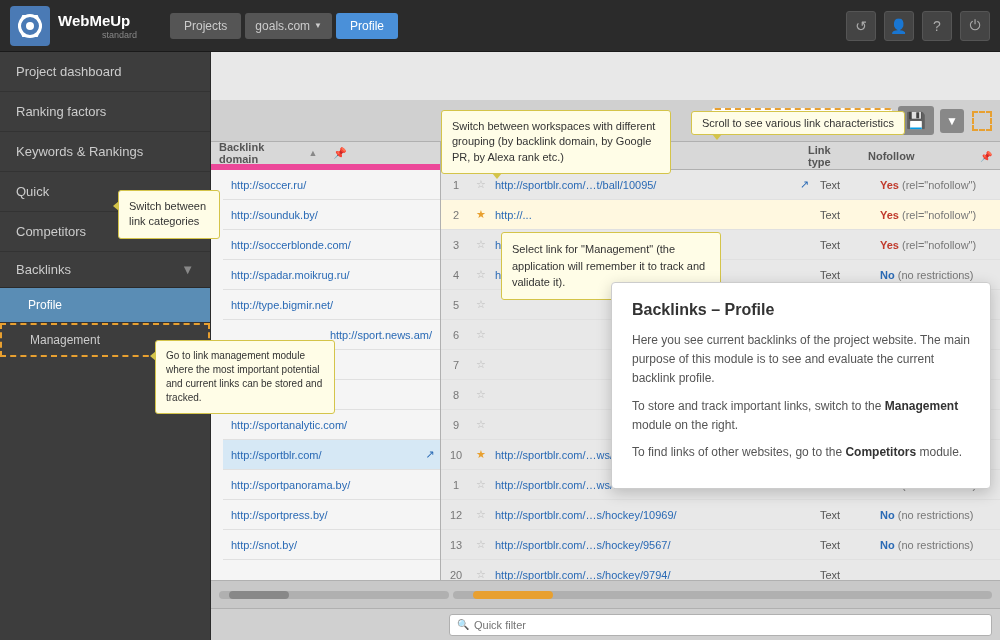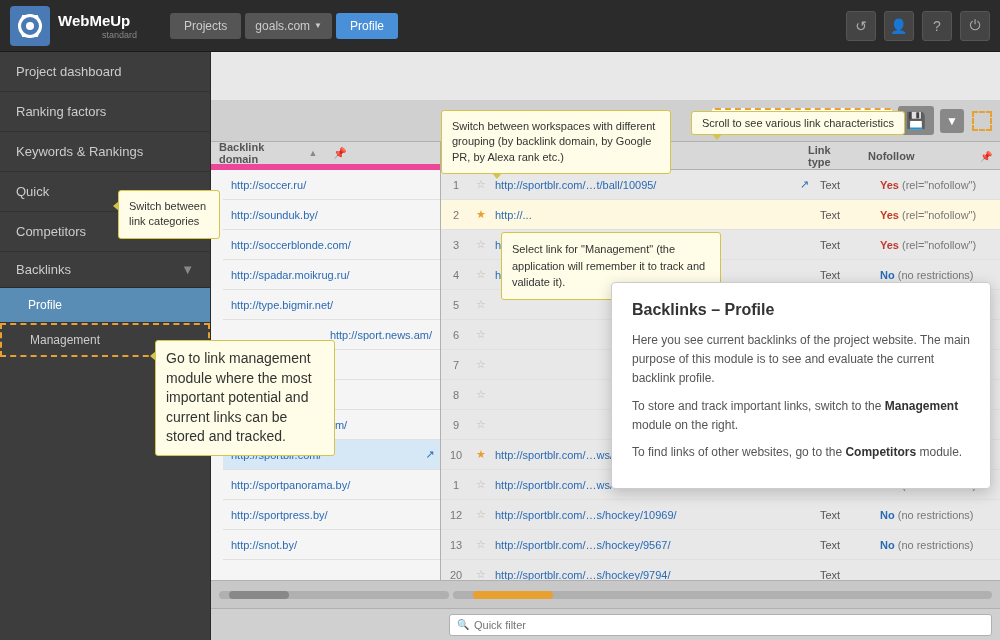--- a/index.html
+++ b/index.html
@@ -24,21 +24,21 @@
     
     #sidebar { width: 211px; background: #3d3d3d; border-right: 1px solid #2a2a2a; flex-shrink: 0; display: flex; flex-direction: column; }
     .sidebar-item { padding: 12px 16px; color: #ccc; cursor: pointer; border-bottom: 1px solid #333; font-size: 13px; }
     .backlinks-header { padding: 10px 16px; color: #ccc; font-size: 13px; background: #3d3d3d; border-bottom: 1px solid #2a2a2a; display: flex; justify-content: space-between; align-items: center; }
     .backlinks-header .arrow { color: #888; }
     .sidebar-sub-item { padding: 10px 16px 10px 28px; color: #ccc; cursor: pointer; border-bottom: 1px solid #333; font-size: 12px; position: relative; }
     .sidebar-sub-item.active { background: #5a8db5; color: white; }
     .sidebar-sub-item.management { border: 2px dashed #e8a030; color: #ccc; padding: 8px 16px 8px 28px; }
     .switch-tooltip { position: absolute; left: 75px; top: 190px; background: #fffde7; border: 1px solid #d4c44a; border-radius: 3px; padding: 8px 10px; width: 102px; font-size: 11px; color: #333; z-index: 100; line-height: 1.4; margin-left: 43px; }
     .switch-tooltip::before { content: ''; position: absolute; left: -6px; top: 10px; width: 0; height: 0; border-top: 5px solid transparent; border-bottom: 5px solid transparent; border-right: 6px solid #d4c44a; }
-    .management-tooltip { position: absolute; left: 155px; top: 340px; background: #fffde7; border: 1px solid #d4c44a; border-radius: 3px; padding: 8px 10px; width: 180px; font-size: 14px; color: #333; z-index: 100; line-height: 1.4; }
+    .management-tooltip { position: absolute; left: 155px; top: 340px; background: #fffde7; border: 1px solid #d4c44a; border-radius: 3px; padding: 8px 10px; width: 180px; font-size: 10px; color: #333; z-index: 100; line-height: 1.4; }
     .management-tooltip::before { content: ''; position: absolute; left: -6px; top: 10px; width: 0; height: 0; border-top: 5px solid transparent; border-bottom: 5px solid transparent; border-right: 6px solid #d4c44a; }
 
     
     #content { flex: 1; display: flex; flex-direction: column; background: #e8e8e8; position: relative; overflow: hidden; }
 
     
     #content-toolbar { display: flex; align-items: center; background: #d0d0d0; padding: 6px 8px; border-bottom: 1px solid #b0b0b0; gap: 6px; }
     .workspace-tooltip { position: absolute; left: 230px; top: 58px; background: #fffde7; border: 1px solid #d4c44a; border-radius: 3px; padding: 8px 10px; width: 230px; font-size: 11px; color: #333; z-index: 200; line-height: 1.4; }
     .workspace-tooltip::after { content: ''; position: absolute; bottom: -6px; left: 50px; width: 0; height: 0; border-left: 5px solid transparent; border-right: 5px solid transparent; border-top: 6px solid #d4c44a; }
     #domain-dropdown { display: flex; align-items: center; background: white; border: 2px solid #e8a030; border-radius: 3px; padding: 4px 8px; min-width: 180px; justify-content: space-between; cursor: pointer; margin-left: auto; }

